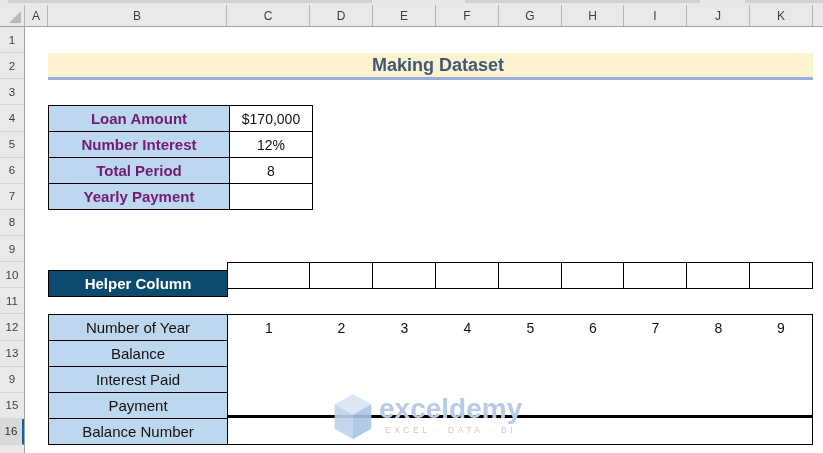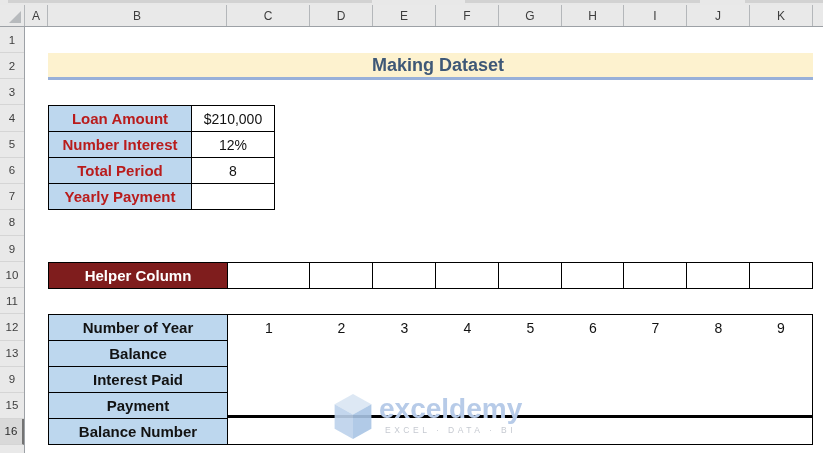--- a/index.html
+++ b/index.html
@@ -35,67 +35,67 @@
   .row-headers {
     position:absolute; left:0; top:27px; width:25px; height:426px;
     background:#E9E9E9; border-right:1px solid #9DA1A6;
   }
   .row-h {
     height:26.125px; border-bottom:1px solid #D5D5D5;
     display:flex; align-items:center; justify-content:center;
     font-size:11.5px; color:#3E3E3E;
   }
   .row-h.active {
-    background:#D9D9D9; border-right:2px solid #737373; color:#2B2B2B;
+    background:#D9D9D9; border-right:2px solid #0369a1; color:#2B2B2B;
   }
   .row-h.partial { height:7px; border-bottom:none; }
 
   
   .title-bar {
     position:absolute; left:48px; top:53px; width:765px; height:27px;
     background:#FDF2CF; border-bottom:3px solid #98B0D9;
     display:flex; align-items:center; justify-content:center;
     font-weight:bold; font-size:18px; color:#3E5877;padding-left:15px;
   }
 
   
   .loan-table { position:absolute; left:48px; top:105px; }
   .lt-row { display:flex; }
   .lt-row + .lt-row { margin-top:-1px; }
   .lt-label {
-    width:144px; height:27px; border:1px solid #000; background:#BDD7EE;
-    display:flex; align-items:center; justify-content:center;
-    font-weight:bold; font-size:15px; color:#b91c1c;
+    width:182px; height:27px; border:1px solid #000; background:#BDD7EE;
+    display:flex; align-items:center; justify-content:center;
+    font-weight:bold; font-size:15px; color:#701a75;
   }
   .lt-value {
     width:84px; height:27px; margin-left:-1px; border:1px solid #000; background:#fff;
     display:flex; align-items:center; justify-content:center;
     font-size:14px; color:#121212;
   }
 
   
   .helper-label {
-    position:absolute; left:48px; top:262px; width:180px; height:27px;
-    border:1px solid #000; background:#7f1d1d; color:#fff;
+    position:absolute; left:48px; top:270px; width:180px; height:27px;
+    border:1px solid #000; background:#0c4a6e; color:#fff;
     display:flex; align-items:center; justify-content:center;
     font-weight:bold; font-size:15px;
   }
   .helper-cells {
     position:absolute; left:227px; top:262px; width:586px; height:27px;
     border:1px solid #000; display:flex; background:#fff;
   }
   .hc { height:100%; border-right:1px solid #000; }
   .hc:last-child { border-right:none; }
 
   
   .sched-labels { position:absolute; left:48px; top:314px; }
   .sched-label {
     width:180px; height:27px; border:1px solid #000; background:#BDD7EE;
     display:flex; align-items:center; justify-content:center;
-    font-weight:bold; font-size:15px; color:#121212;
+    font-weight:normal; font-size:15px; color:#121212;
   }
   .sched-label + .sched-label { margin-top:-1px; }
   .sched-data {
     position:absolute; left:227px; top:314px; width:586px; height:131px;
     border:1px solid #000; display:flex; flex-direction:column; background:transparent;
   }
   .years-row { height:26px; display:flex; }
   .year-cell {
     display:flex; align-items:center; justify-content:center;
     font-size:14px; color:#121212;
@@ -163,21 +163,21 @@
     <div class="row-h">15</div>
     <div class="row-h active">16</div>
     <div class="row-h partial"></div>
   </div>
 
   <div class="title-bar">Making Dataset</div>
 
   <div class="loan-table">
     <div class="lt-row">
       <div class="lt-label">Loan Amount</div>
-      <div class="lt-value">$210,000</div>
+      <div class="lt-value">$170,000</div>
     </div>
     <div class="lt-row">
       <div class="lt-label">Number Interest</div>
       <div class="lt-value">12%</div>
     </div>
     <div class="lt-row">
       <div class="lt-label">Total Period</div>
       <div class="lt-value">8</div>
     </div>
     <div class="lt-row">

